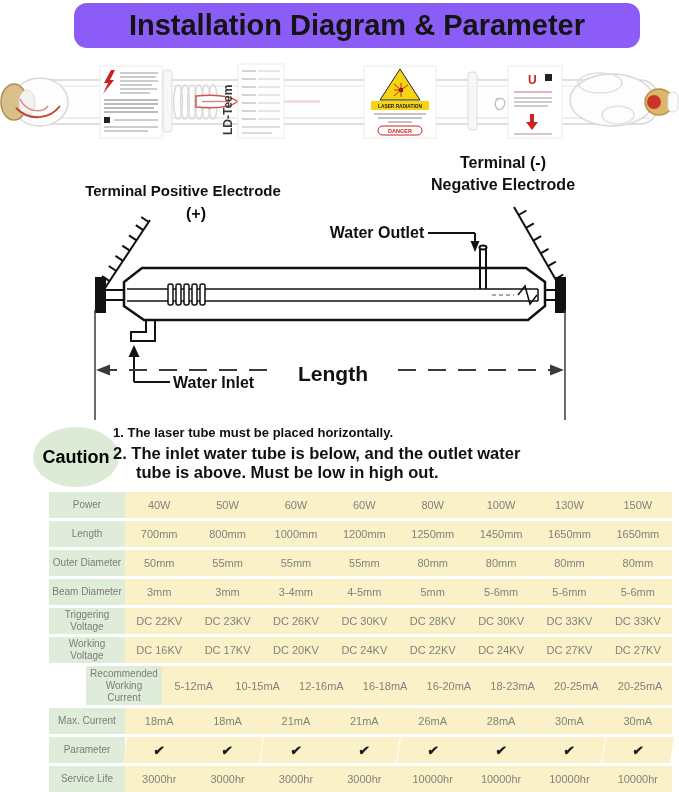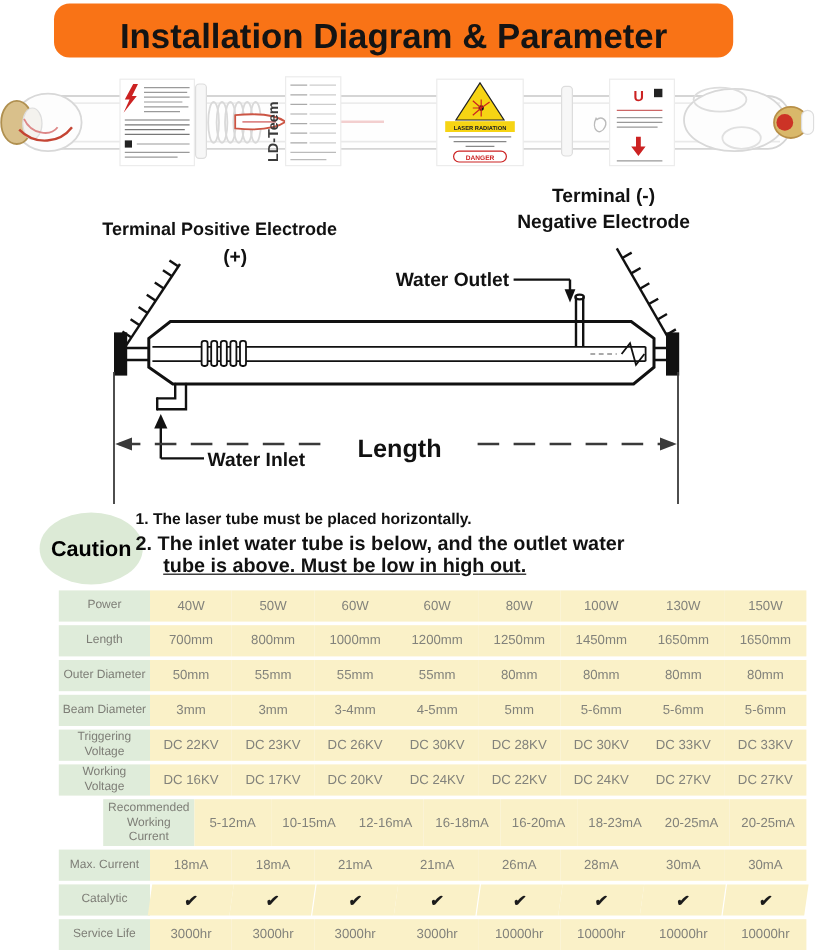--- a/index.html
+++ b/index.html
@@ -1,31 +1,31 @@
 <!DOCTYPE html>
 <html><head>
 <meta charset="utf-8">
 <style>
   html,body{margin:0;padding:0;background:#ffffff;}
   body{width:679px;height:792px;position:relative;overflow:hidden;
        font-family:"Liberation Sans", sans-serif;}
   
-  .title-pill{position:absolute;left:45px;top:3px;width:566px;height:45px;
-    background:#f97316;border-radius:13px;display:flex;align-items:flex-end;justify-content:center;}
+  .title-pill{position:absolute;left:74px;top:3px;width:566px;height:45px;
+    background:#8b5cf6;border-radius:13px;display:flex;align-items:center;justify-content:center;}
   .title-pill span{font-size:29px;font-weight:bold;color:#141414;letter-spacing:0;}
   
   .layer{position:absolute;left:0;}
   
   .caution-ellipse{position:absolute;left:33px;top:427px;width:86px;height:60px;border-radius:50%;
     background:#dcead6;display:flex;align-items:center;justify-content:center;}
   .caution-ellipse span{font-size:18px;font-weight:bold;color:#000000;}
   .caution-notes{position:absolute;left:113px;top:422px;width:556px;color:#111;}
   .caution-notes .n1{font-size:13px;font-weight:bold;line-height:22px;}
   .caution-notes .n2a{font-size:16.5px;font-weight:bold;line-height:19px;margin-top:0;}
-  .caution-notes .n2b{font-size:16.5px;font-weight:bold;line-height:19px;padding-left:23px;text-decoration:underline;}
+  .caution-notes .n2b{font-size:16.5px;font-weight:bold;line-height:19px;padding-left:23px;}
   
   .table{position:absolute;left:8px;top:492px;width:664px;display:flex;flex-direction:column;gap:3px;}
   .t-row{display:grid;grid-template-columns:76px repeat(8,1fr);height:26px;margin-left:41px;}
   .t-row.tall{height:39px;padding-left:37px;}
   .t-lab{background:#dfecda;display:flex;align-items:center;justify-content:center;
     font-size:10px;color:#7d7d76;text-align:center;line-height:12px;padding:0 2px;}
   .t-val{background:#faf1c8;display:flex;align-items:center;justify-content:center;
     font-size:11px;color:#82827b;}
   .t-val.check{font-size:13px;font-weight:bold;color:#1b1b1b;transform:skewX(-8deg);}
   svg text{font-family:"Liberation Sans", sans-serif;}
@@ -340,21 +340,21 @@
       <div class="t-val">18mA</div>
       <div class="t-val">18mA</div>
       <div class="t-val">21mA</div>
       <div class="t-val">21mA</div>
       <div class="t-val">26mA</div>
       <div class="t-val">28mA</div>
       <div class="t-val">30mA</div>
       <div class="t-val">30mA</div>
     </div>
     <div class="t-row">
-      <div class="t-lab">Catalytic</div>
+      <div class="t-lab">Parameter</div>
       <div class="t-val check">✔</div>
       <div class="t-val check">✔</div>
       <div class="t-val check">✔</div>
       <div class="t-val check">✔</div>
       <div class="t-val check">✔</div>
       <div class="t-val check">✔</div>
       <div class="t-val check">✔</div>
       <div class="t-val check">✔</div>
     </div>
     <div class="t-row">

